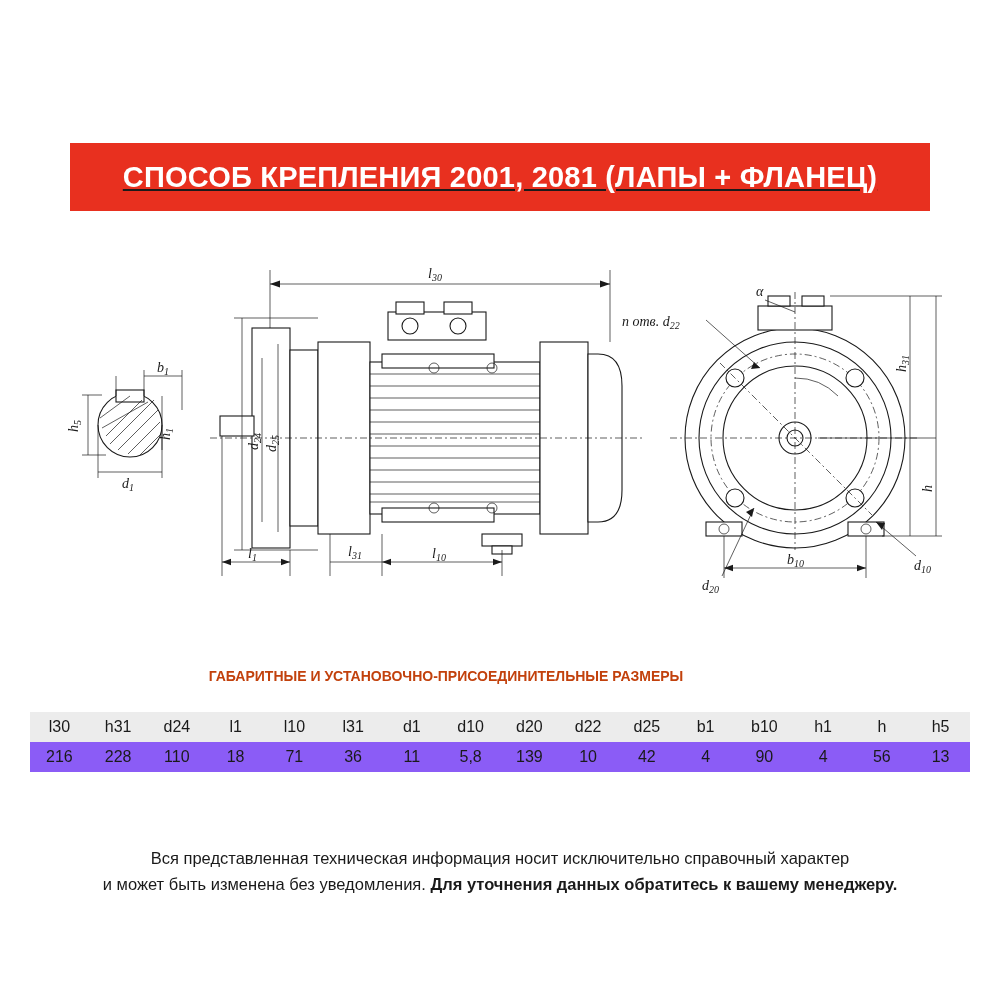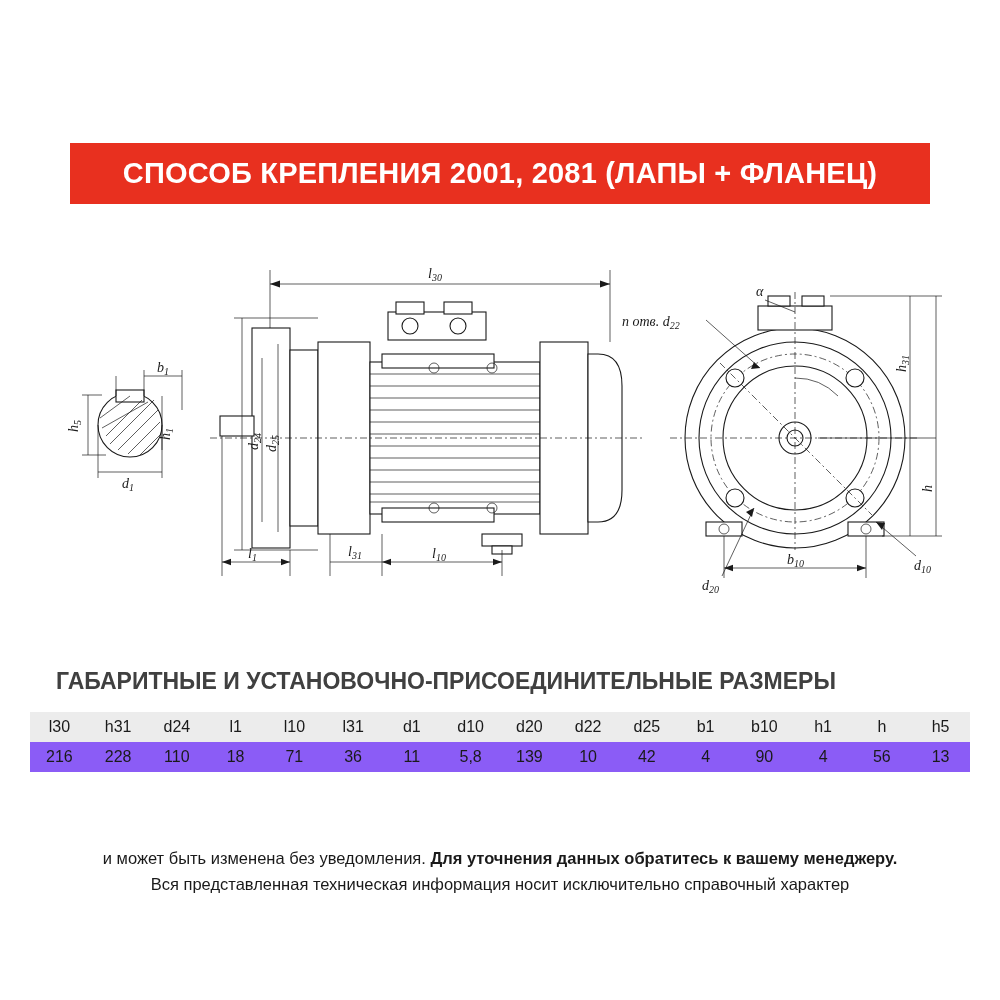--- a/index.html
+++ b/index.html
@@ -19,25 +19,26 @@
     width: 1000px;
     height: 1000px;
     position: relative;
   }
   
   .banner {
     position: absolute;
     left: 70px;
     top: 143px;
     width: 860px;
-    height: 61px;
+    height: 68px;
     background: #e8301f;
     display: flex;
     align-items: center;
     justify-content: center;
+    text-decoration: underline;
   }
   .banner-text {
     color: #ffffff;
     font-size: 29px;
     font-weight: bold;
     letter-spacing: 0.2px;
     white-space: nowrap;
   }
   
   .drawing {
@@ -50,23 +51,23 @@
   .drawing svg {
     display: block;
   }
   
   .table-title {
     position: absolute;
     left: 0;
     top: 668px;
     width: 892px;
     text-align: center;
-    font-size: 23px;
+    font-size: 14px;
     font-weight: bold;
-    color: #404040;
+    color: #c2410c;
   }
   
   .dim-table-wrap {
     position: absolute;
     left: 30px;
     top: 712px;
     width: 940px;
   }
   table.dim-table {
     border-collapse: collapse;
@@ -345,19 +346,19 @@
           <td>90</td>
           <td>4</td>
           <td>56</td>
           <td>13</td>
         </tr>
       </tbody>
     </table>
   </div>
 
   <div class="footer">
+    <div>Вся представленная техническая информация носит исключительно справочный характер</div>
     <div>
       <span>и может быть изменена без уведомления. </span><b>Для уточнения данных обратитесь к вашему менеджеру.</b>
     </div>
-    <div>Вся представленная техническая информация носит исключительно справочный характер</div>
   </div>
 
 </div>
 
 </body></html>

